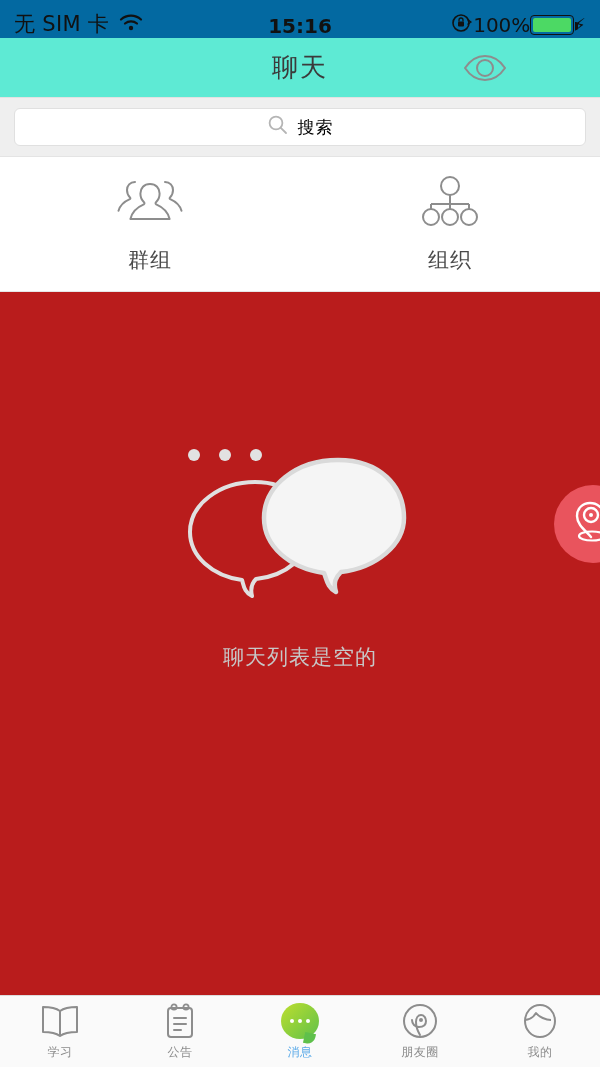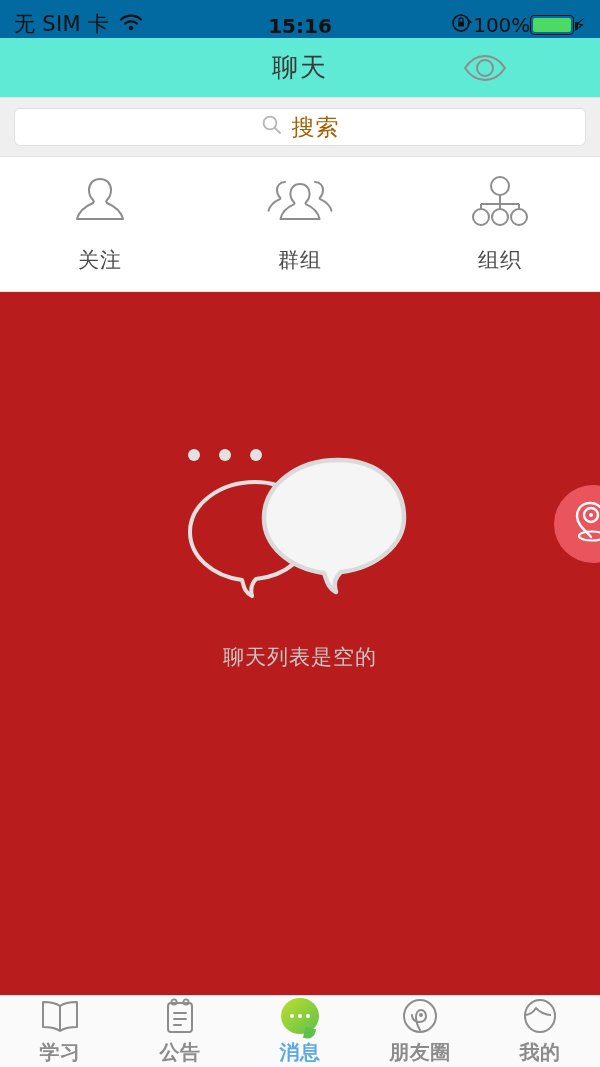--- a/index.html
+++ b/index.html
@@ -47,21 +47,21 @@
   .icon-btn { display:flex; align-items:center; justify-content:center; }
   .hamburger { width:42px; height:26px; display:flex; flex-direction:column; justify-content:space-between; }
   .hamburger span { display:block; height:2.4px; background:#8d8d8d; border-radius:2px; }
 
   
   .searchwrap { background:#efefef; padding:10px 14px; border-bottom:1px solid #e4e4e4;}
   .searchbox {
     height:38px; background:#fff; border:1px solid #e0e0e0; border-radius:6px;
     display:flex; align-items:center; justify-content:center; gap:9px;
   }
-  .search-ph { font-size:23px; color:#a16207; letter-spacing:1px;}
+  .search-ph { font-size:17px; color:#000000; letter-spacing:1px;}
 
   
   .shortcuts {
     background:#fff; height:135px; display:flex; align-items:center;
     border-bottom:1px solid #e6e6e6;
   }
   .shortcut { flex:1; display:flex; flex-direction:column; align-items:center; gap:12px; }
   .shortcut-label { font-size:21px; color:#4a4a4a; letter-spacing:1px; }
 
   
@@ -80,21 +80,21 @@
   }
 
   
   .tabbar {
     position:absolute; bottom:0; left:0; right:0; height:72px;
     background:#fafafa; border-top:1px solid #dcdcdc;
     display:flex; align-items:center;
   }
   .tab { flex:1; display:flex; flex-direction:column; align-items:center; justify-content:center; gap:4px; height:100%; }
   .tab-icon { height:38px; display:flex; align-items:center; justify-content:center; }
-  .tab-label { font-size:20px; color:#8c8c8c; letter-spacing:0.5px;font-weight:bold; }
+  .tab-label { font-size:12px; color:#8c8c8c; letter-spacing:0.5px; }
   .tab.active .tab-label { color:#59a9e8; }
   .msg-bubble {
     width:38px; height:36px; border-radius:50% 50% 50% 50%;
     background:linear-gradient(135deg,#bede2f 0%,#93d13a 45%,#5fc04b 100%);
     position:relative; display:flex; align-items:center; justify-content:center; gap:3.5px;
   }
   .msg-bubble::after{
     content:""; position:absolute; right:4px; bottom:-5px;
     width:11px; height:11px; border-radius:0 0 8px 0;
     background:#5fc04b; transform:rotate(12deg);
@@ -159,28 +159,20 @@
           <circle cx="9" cy="9" r="6.4" stroke="#b5b5b5" stroke-width="1.8" fill="none"></circle>
           <line x1="13.8" y1="13.8" x2="19" y2="19" stroke="#b5b5b5" stroke-width="1.8" stroke-linecap="round"></line>
         </svg>
       </span>
       <span class="search-ph">搜索</span>
     </div>
   </div>
 
   <div class="shortcuts">
 
-    <div class="shortcut">
-      <span>
-        <svg width="64" height="56" viewBox="0 0 64 56">
-          <path d="M32 5c-7 0-11 5-11 11 0 5 2 8 4 10 1 1 1 2 0 3-7 3-14 8-16 16h46c-2-8-9-13-16-16-1-1-1-2 0-3 2-2 4-5 4-10 0-6-4-11-11-11z" stroke="#8d8d8d" stroke-width="2" fill="none" stroke-linejoin="round"></path>
-        </svg>
-      </span>
-      <span class="shortcut-label">关注</span>
-    </div>
 
     <div class="shortcut">
       <span>
         <svg width="78" height="56" viewBox="0 0 78 56">
           <path d="M24 8c-5 0-8 3.6-8 8 0 3.6 1.4 5.8 2.8 7.2.8.8.8 1.5 0 2-5 2.2-9.6 5.6-11.3 11.6" stroke="#8d8d8d" stroke-width="2" fill="none" stroke-linejoin="round" stroke-linecap="round"></path>
           <path d="M54 8c5 0 8 3.6 8 8 0 3.6-1.4 5.8-2.8 7.2-.8.8-.8 1.5 0 2 5 2.2 9.6 5.6 11.3 11.6" stroke="#8d8d8d" stroke-width="2" fill="none" stroke-linejoin="round" stroke-linecap="round"></path>
           <path d="M39 10c-6 0-9.6 4.2-9.6 9.6 0 4.2 1.7 6.8 3.4 8.4.9.9.9 1.8 0 2.4-6 2.6-11.6 6.8-13.4 14.6h39.2c-1.8-7.8-7.4-12-13.4-14.6-.9-.6-.9-1.5 0-2.4 1.7-1.6 3.4-4.2 3.4-8.4 0-5.4-3.6-9.6-9.6-9.6z" stroke="#8d8d8d" stroke-width="2" fill="#fff" stroke-linejoin="round"></path>
         </svg>
       </span>
       <span class="shortcut-label">群组</span>

